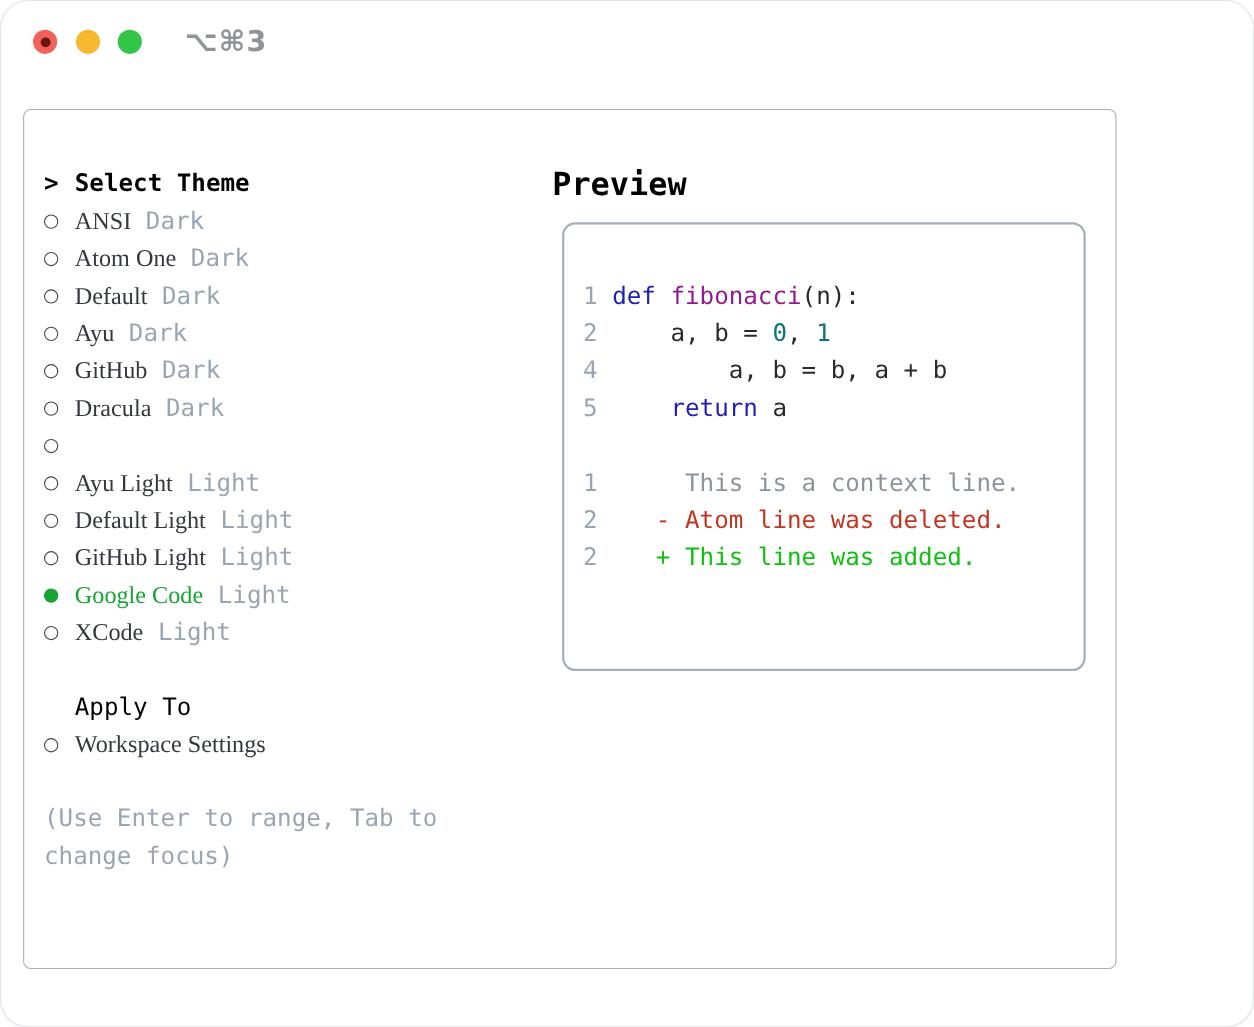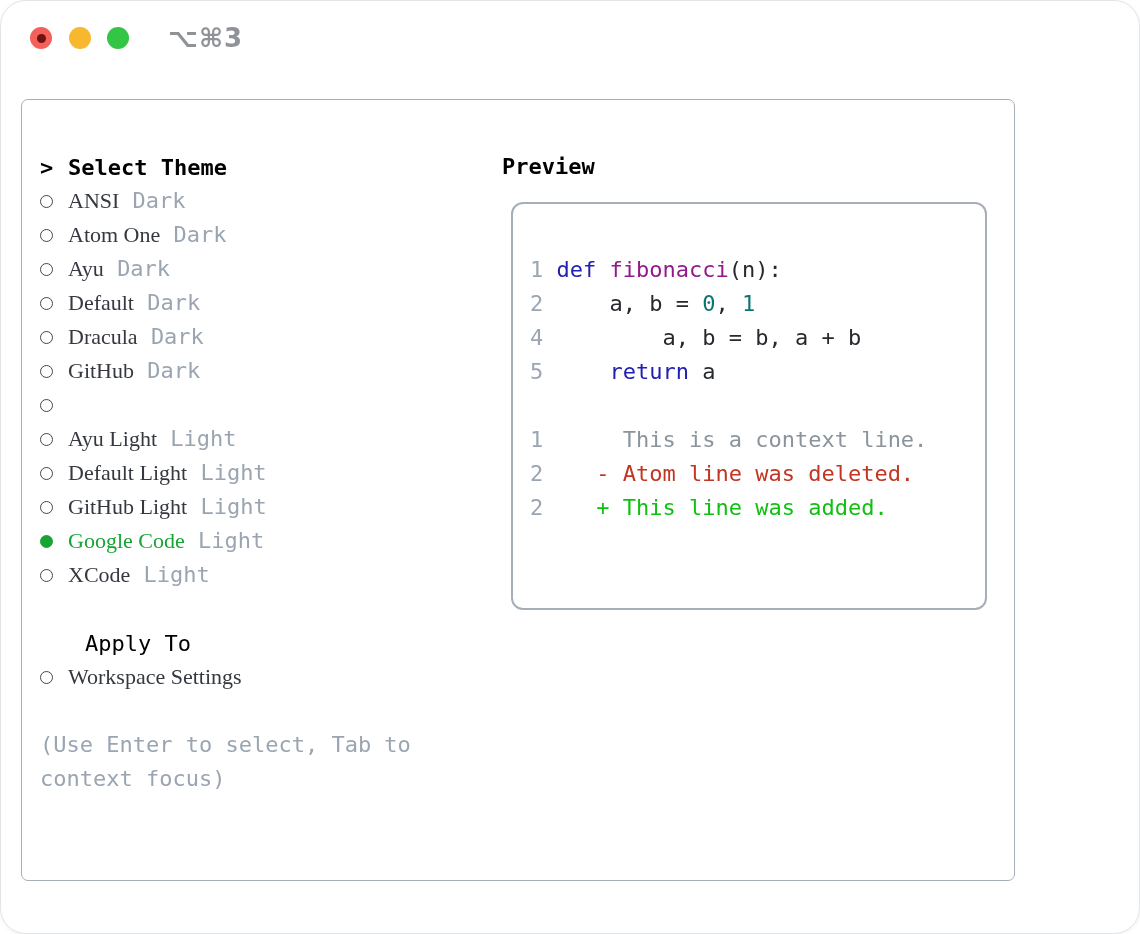--- a/index.html
+++ b/index.html
@@ -43,30 +43,30 @@
   .h-label{font-weight:bold; color:var(--heading-black); white-space:pre;}
   .marker{
     flex:0 0 13px; width:13px; height:13px; margin-right:15px;
     border:1.5px solid #42474e; border-radius:50%;
   }
   .marker.sel{background:var(--accent-green); border-color:var(--accent-green);}
   .label{white-space:pre;}
   .name{color:var(--text-dark);font-family:Liberation Serif, serif;}
   .name.green{color:var(--accent-green);}
   .variant{color:var(--muted-gray);}
-  .apply-heading{margin-top:34px; margin-left:45px; height:34px; font-size:22px;
+  .apply-heading{margin-top:34px; margin-left:28px; height:34px; font-size:22px;
     color:var(--heading-black); display:flex; align-items:center;}
   .hint{
     margin-top:34px; width:420px; font-size:22px; line-height:34px;
     color:var(--muted-gray);
   }
   
   .preview-heading{
     position:absolute; left:480px; top:50px; height:34px; line-height:34px;
-    font-size:22px; font-weight:bold; color:var(--heading-black);
+    font-size:29px; font-weight:bold; color:var(--heading-black);
   }
   .preview-box{
     position:absolute; left:489px; top:102px; width:476px; height:408px;
     border:2px solid var(--border-gray); border-radius:12px; background:#ffffff;
   }
   .codeblock{padding:49px 0 0 17px;}
   .diffblock{margin-top:34px;}
   .cline{height:34px; line-height:34px; font-size:22px; white-space:pre; color:var(--code-text);}
   .tk-ln{color:var(--line-number);}
   .tk-kw{color:var(--keyword-blue);}
@@ -100,33 +100,33 @@
           <div class="row">
             <span class="marker"></span>
             <span class="label"><span class="name">ANSI</span> <span class="variant">Dark</span></span>
           </div>
           <div class="row">
             <span class="marker"></span>
             <span class="label"><span class="name">Atom One</span> <span class="variant">Dark</span></span>
           </div>
           <div class="row">
             <span class="marker"></span>
+            <span class="label"><span class="name">Default</span> <span class="variant">Dark</span></span>
+          </div>
+          <div class="row">
+            <span class="marker"></span>
             <span class="label"><span class="name">Ayu</span> <span class="variant">Dark</span></span>
           </div>
           <div class="row">
             <span class="marker"></span>
-            <span class="label"><span class="name">Default</span> <span class="variant">Dark</span></span>
+            <span class="label"><span class="name">GitHub</span> <span class="variant">Dark</span></span>
           </div>
           <div class="row">
             <span class="marker"></span>
             <span class="label"><span class="name">Dracula</span> <span class="variant">Dark</span></span>
-          </div>
-          <div class="row">
-            <span class="marker"></span>
-            <span class="label"><span class="name">GitHub</span> <span class="variant">Dark</span></span>
           </div>
           <div class="row">
             <span class="marker"></span>
           </div>
           <div class="row">
             <span class="marker"></span>
             <span class="label"><span class="name">Ayu Light</span> <span class="variant">Light</span></span>
           </div>
           <div class="row">
             <span class="marker"></span>
@@ -150,21 +150,21 @@
         <span>Apply To</span>
       </div>
 
       <div id="apply-list">
           <div class="row">
             <span class="marker"></span>
             <span class="label"><span class="name">Workspace Settings</span></span>
           </div>
         </div>
 
-      <div class="hint">(Use Enter to select, Tab to context focus)</div>
+      <div class="hint">(Use Enter to range, Tab to change focus)</div>
     </div>
 
     <div class="preview-heading">Preview</div>
 
     <div class="preview-box">
       <div class="codeblock">
         <div id="code-lines">
             <div class="cline"><span class="tk-ln">1 </span><span class="tk-kw">def</span><span class="tk-pl"> </span><span class="tk-fn">fibonacci</span><span class="tk-pl">(n):</span></div>
             <div class="cline"><span class="tk-ln">2 </span><span class="tk-pl">    </span><span class="tk-var">a</span><span class="tk-pl">, </span><span class="tk-var">b</span><span class="tk-pl"> = </span><span class="tk-num">0</span><span class="tk-pl">, </span><span class="tk-num">1</span></div>
             <div class="cline"><span class="tk-ln">4 </span><span class="tk-pl">        </span><span class="tk-var">a</span><span class="tk-pl">, </span><span class="tk-var">b</span><span class="tk-pl"> = </span><span class="tk-var">b</span><span class="tk-pl">, </span><span class="tk-var">a</span><span class="tk-pl"> + </span><span class="tk-var">b</span></div>

